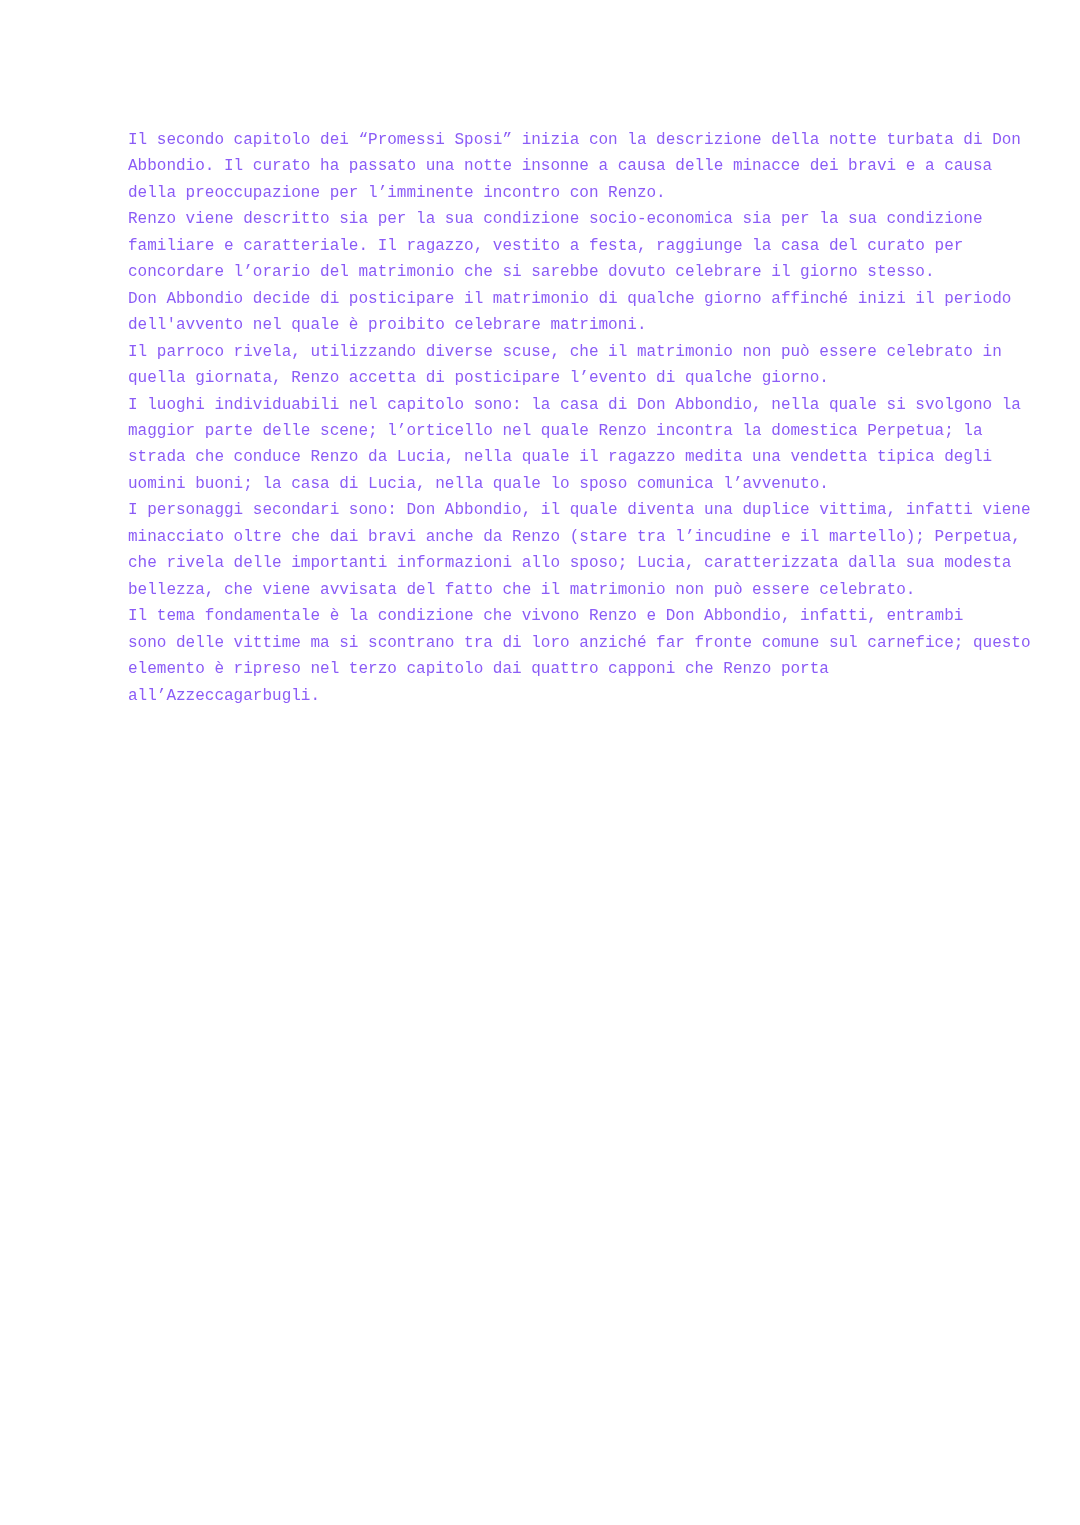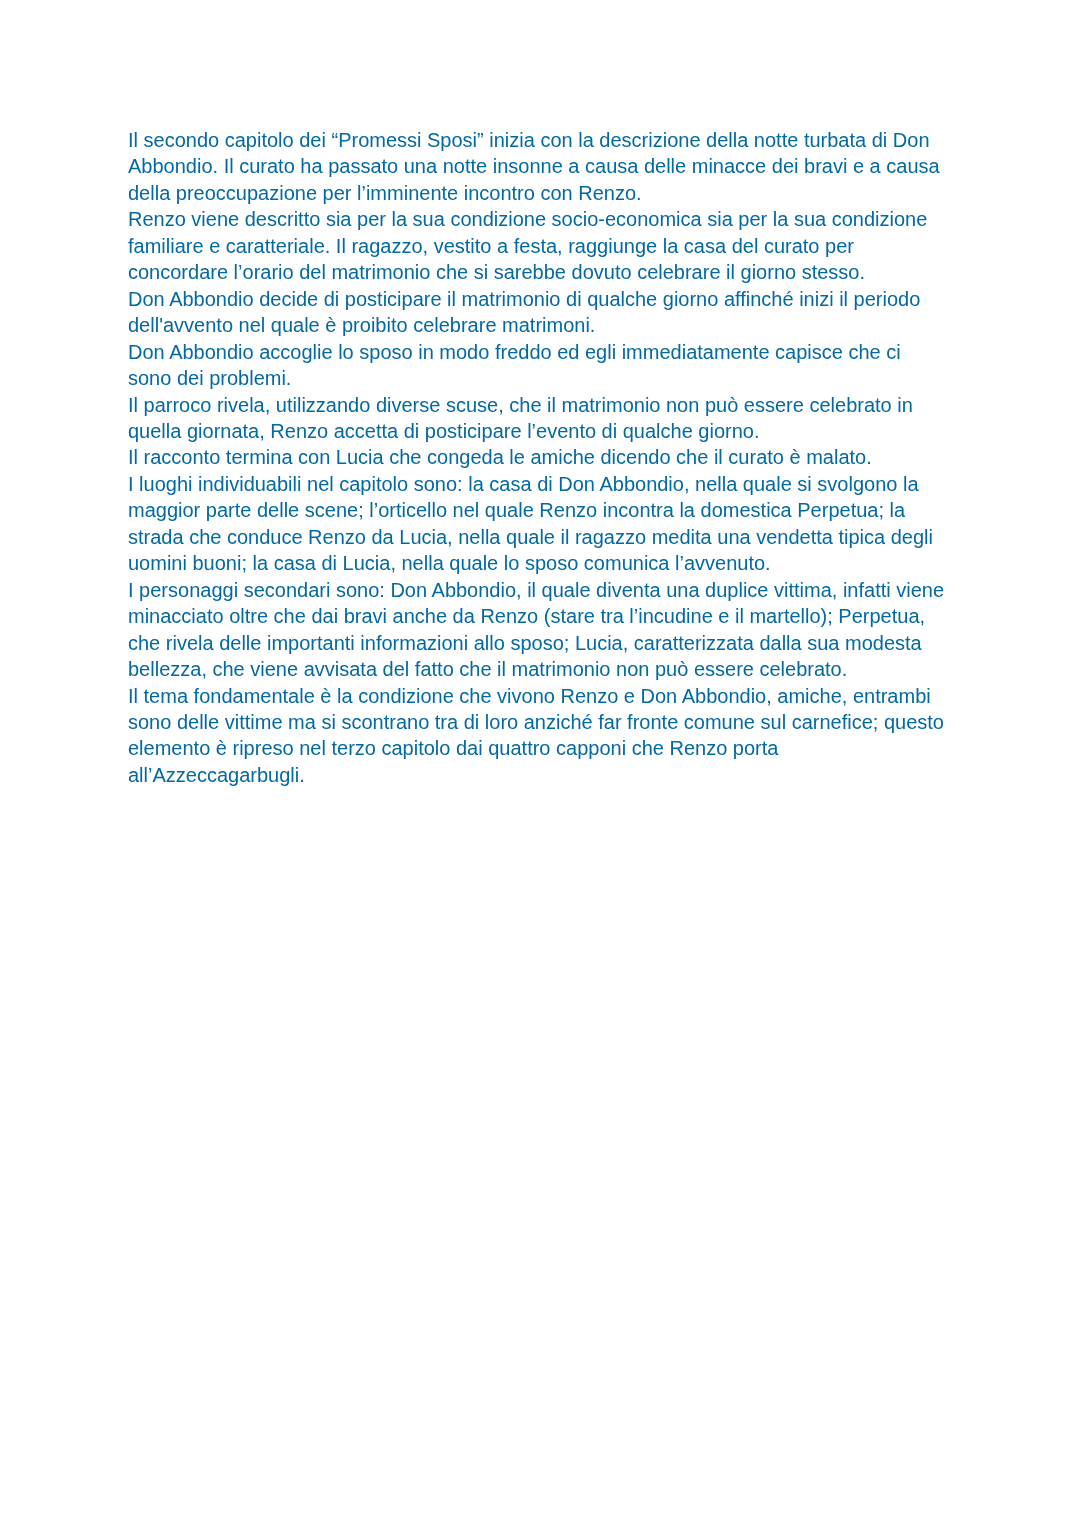--- a/index.html
+++ b/index.html
@@ -15,50 +15,47 @@
   .page {
     box-sizing: border-box;
     width: 1080px;
     height: 1525px;
     padding: 127px 112px 0 128px;
     background: #ffffff;
   }
   .para {
     margin: 0;
     padding: 0;
-    font-family: Liberation Sans, sans-serif;
-    font-size: 20px;
+    font-family: Liberation Mono, monospace;
+    font-size: 16px;
     line-height: 26.45px;
     letter-spacing: 0;
-    color: #0369a1;
+    color: #8b5cf6;
     white-space: pre; 
   }
 </style>
 </head>
 <body>
 
 <div class="page">
   <p class="para">Il secondo capitolo dei “Promessi Sposi” inizia con la descrizione della notte turbata di Don
 Abbondio. Il curato ha passato una notte insonne a causa delle minacce dei bravi e a causa
 della preoccupazione per l’imminente incontro con Renzo.</p>
   <p class="para">Renzo viene descritto sia per la sua condizione socio-economica sia per la sua condizione
 familiare e caratteriale. Il ragazzo, vestito a festa, raggiunge la casa del curato per
 concordare l’orario del matrimonio che si sarebbe dovuto celebrare il giorno stesso.</p>
   <p class="para">Don Abbondio decide di posticipare il matrimonio di qualche giorno affinché inizi il periodo
 dell'avvento nel quale è proibito celebrare matrimoni.</p>
-  <p class="para">Don Abbondio accoglie lo sposo in modo freddo ed egli immediatamente capisce che ci
-sono dei problemi.</p>
   <p class="para">Il parroco rivela, utilizzando diverse scuse, che il matrimonio non può essere celebrato in
 quella giornata, Renzo accetta di posticipare l’evento di qualche giorno.</p>
-  <p class="para">Il racconto termina con Lucia che congeda le amiche dicendo che il curato è malato.</p>
   <p class="para">I luoghi individuabili nel capitolo sono: la casa di Don Abbondio, nella quale si svolgono la
 maggior parte delle scene; l’orticello nel quale Renzo incontra la domestica Perpetua; la
 strada che conduce Renzo da Lucia, nella quale il ragazzo medita una vendetta tipica degli
 uomini buoni; la casa di Lucia, nella quale lo sposo comunica l’avvenuto.</p>
   <p class="para">I personaggi secondari sono: Don Abbondio, il quale diventa una duplice vittima, infatti viene
 minacciato oltre che dai bravi anche da Renzo (stare tra l’incudine e il martello); Perpetua,
 che rivela delle importanti informazioni allo sposo; Lucia, caratterizzata dalla sua modesta
 bellezza, che viene avvisata del fatto che il matrimonio non può essere celebrato.</p>
-  <p class="para">Il tema fondamentale è la condizione che vivono Renzo e Don Abbondio, amiche, entrambi
+  <p class="para">Il tema fondamentale è la condizione che vivono Renzo e Don Abbondio, infatti, entrambi
 sono delle vittime ma si scontrano tra di loro anziché far fronte comune sul carnefice; questo
 elemento è ripreso nel terzo capitolo dai quattro capponi che Renzo porta
 all’Azzeccagarbugli.</p>
 </div>
 
 </body></html>

